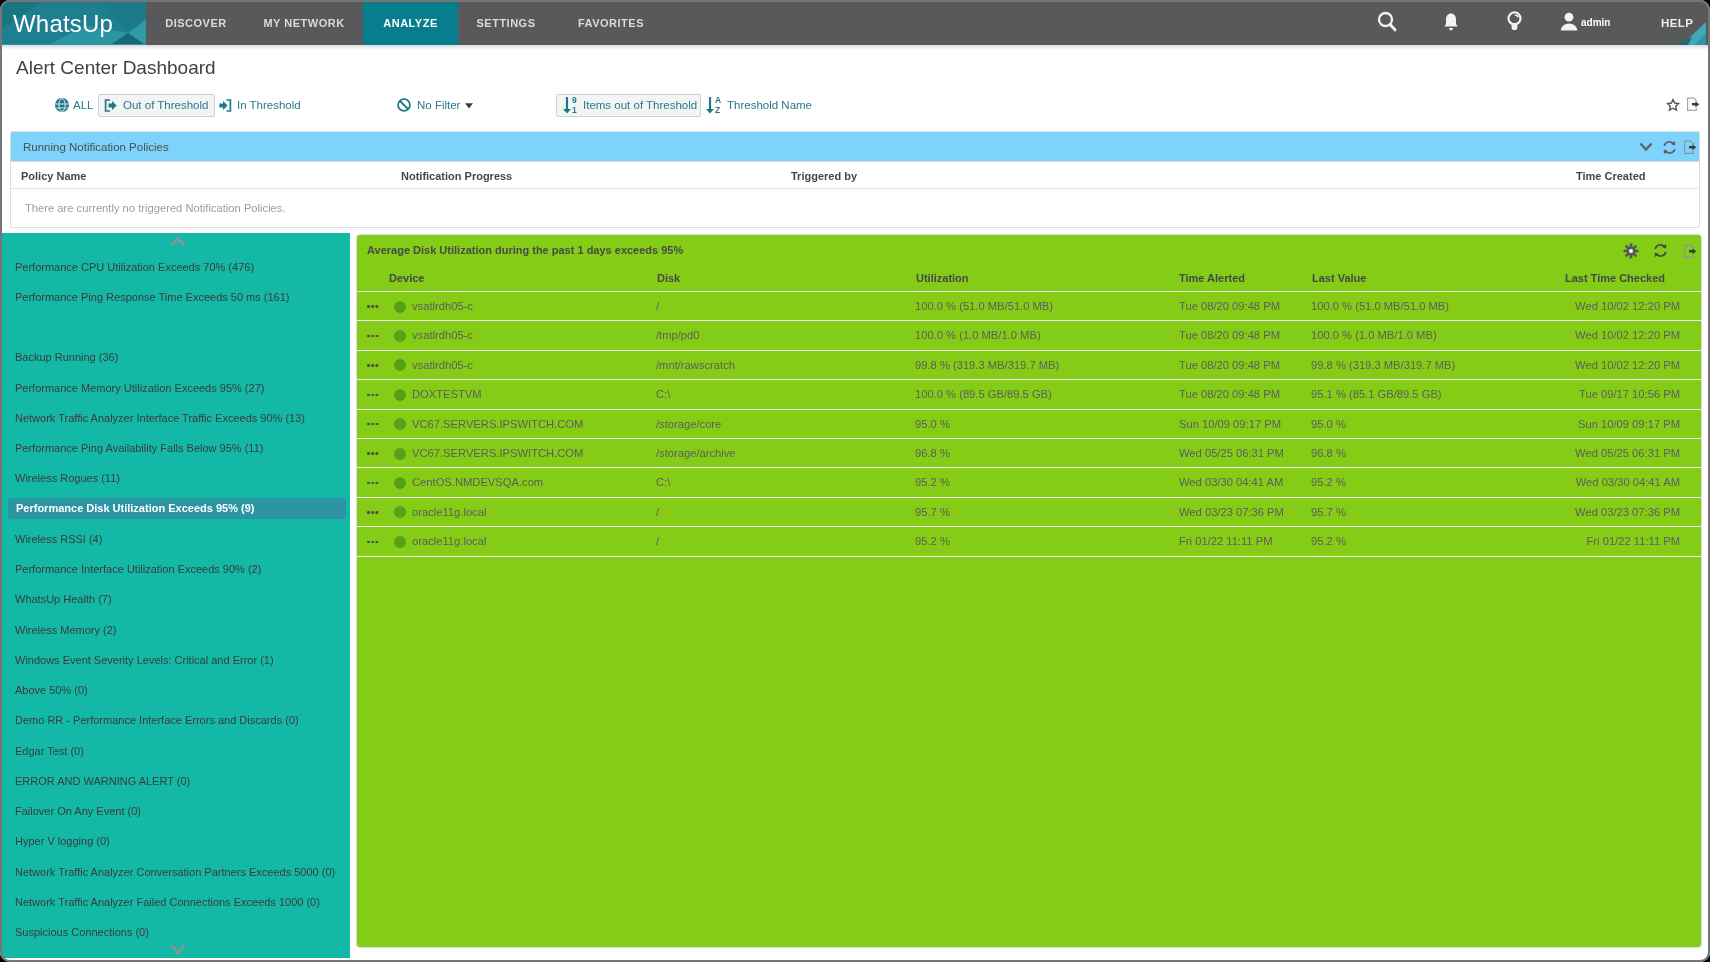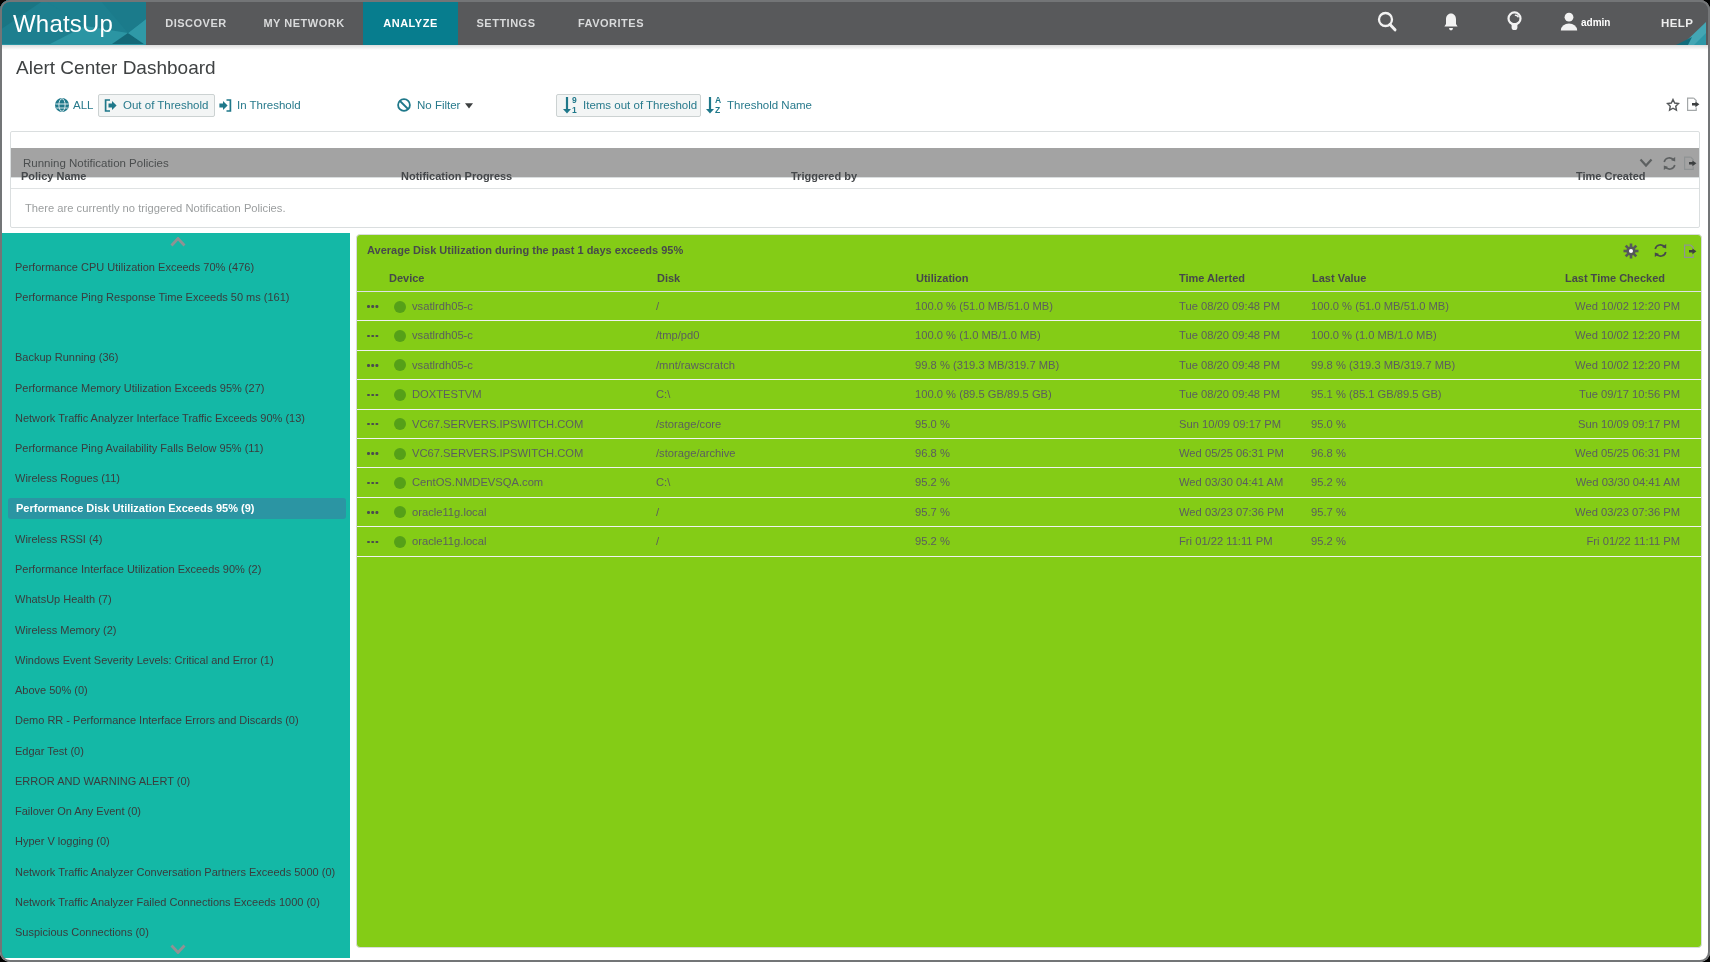--- a/index.html
+++ b/index.html
@@ -22,21 +22,21 @@
 
 
 .pagetitle { position:absolute; left:16px; top:57px; font-size:19px; color:#3f4243; }
 .tb-label { position:absolute; top:92px; height:18px; line-height:18px; font-size:13px; color:#474a4b;margin-top:48px; }
 .tb-link { position:absolute; top:96px; height:18px; line-height:18px; font-size:11.5px; color:#287a8c; }
 .tb-btn { position:absolute; top:94px; height:23px; background:#f3f5f5; border:1px solid #ccd2d2; border-radius:2px; }
 .tb-ico { position:absolute; }
 
 
 .np { position:absolute; left:10px; top:131px; width:1690px; height:97px; border:1px solid #dadedf; border-radius:2px; background:#fff; }
-.np-head { position:absolute; left:0; top:16px; width:100%; height:30px; background:#a3a3a3; border-bottom:1px solid #dadedf; }
+.np-head { position:absolute; left:0; top:0; width:100%; height:30px; background:#7dd3fc; border-bottom:1px solid #dadedf; }
 .np-head-t { position:absolute; left:12px; top:0; height:30px; line-height:31px; font-size:11.5px; color:#4b4e4f; }
 .np-cols { position:absolute; left:0; top:30px; width:100%; height:27px; border-bottom:1px solid #dfe2e3; }
 .np-col { position:absolute; top:0; height:41px; line-height:28px; font-size:11px; font-weight:bold; color:#44474a; }
 .np-msg { position:absolute; left:14px; top:57px; width:100%; height:39px; line-height:39px; font-size:11.2px; color:#9b9e9f; }
 
 
 .side { position:absolute; left:2px; top:233px; width:348px; height:725px; background:#14b8a6; }
 .side-item { position:absolute; left:13px; width:335px; height:30px; line-height:30px; font-size:11px; color:#3a3c3d; white-space:nowrap; }
 .side-sel { position:absolute; left:6px; width:338px; height:21px; line-height:21px; background:#2b95a3; border-radius:3px; color:#fff; font-weight:bold; font-size:11px; padding-left:8px; }
 .chev { position:absolute; left:168px; }

